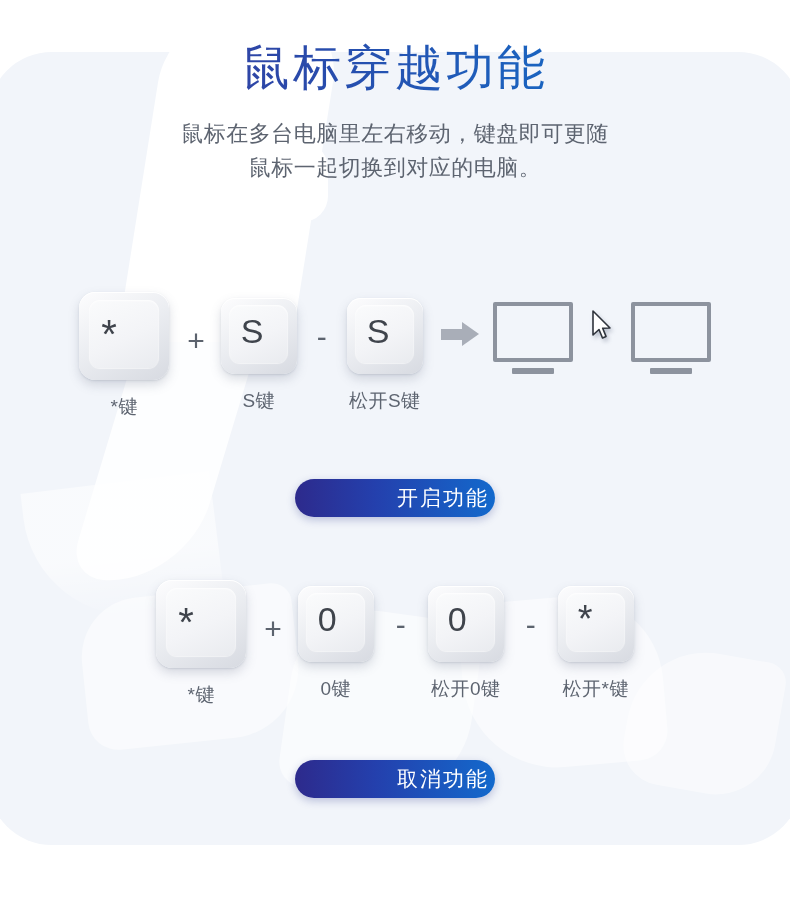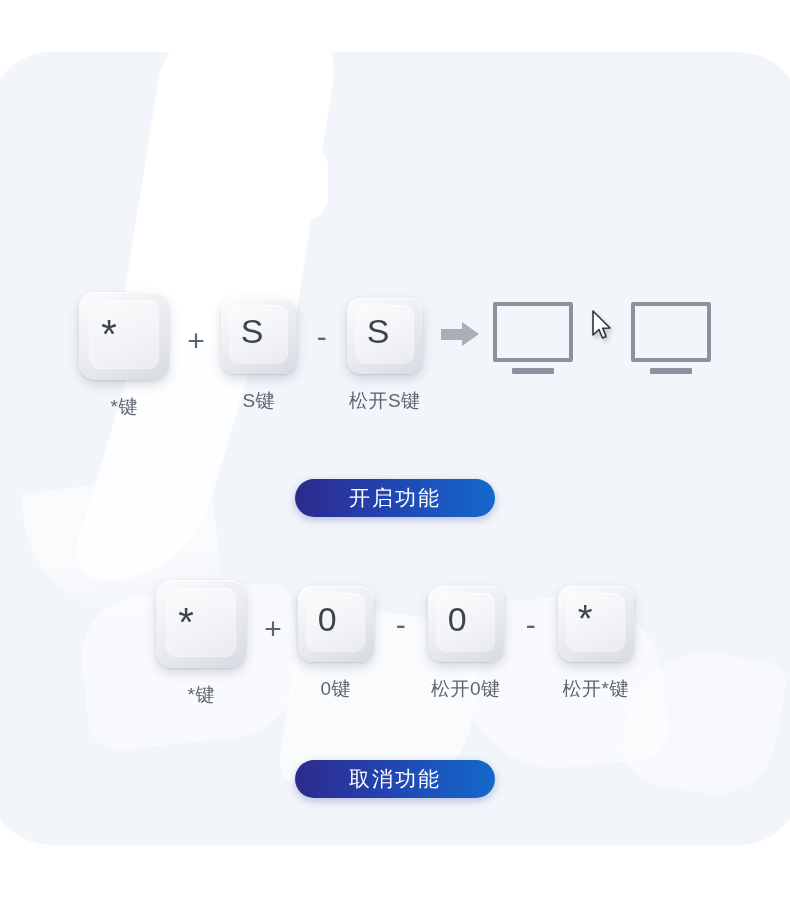--- a/index.html
+++ b/index.html
@@ -256,41 +256,44 @@
     border: 0;
     border-radius: 19px;
     color: #ffffff;
     font-size: 21px;
     letter-spacing: 2px;
     font-family: inherit;
     cursor: pointer;
     z-index: 7;
     background: linear-gradient(90deg, #2d2a8c 0%, #2440ad 40%, #1369cc 100%);
     box-shadow: 0 3px 8px rgba(40,55,140,.28);
+    text-align: right;
   }
   #btn-enable { top: 479px; }
   #btn-cancel { top: 744px; margin-top: 16px; }
 </style>
 </head>
 <body>
 
 <div id="card">
   <div class="wm wm-soft"></div>
   <div class="wm wm-j"></div>
   <div class="wm wm-j2"></div>
   <div class="wm wm-hook"></div>
   <div class="wm wm-b1"></div>
   <div class="wm wm-b2"></div>
   <div class="wm wm-b3"></div>
   <div class="wm wm-b4"></div>
 </div>
 
 <div id="content">
+  <h1 id="title">鼠标穿越功能</h1>
   <p id="subtitle">
-    <br>
+    <span>鼠标在多台电脑里左右移动，键盘即可更随</span><br>
+    <span>鼠标一起切换到对应的电脑。</span>
   </p>
 </div>
 
 <div class="row" id="row1">
 
   <div class="step">
     <div class="key key-lg">
       <span class="glyph star">*</span>
     </div>
     <div class="caption">*键</div>

